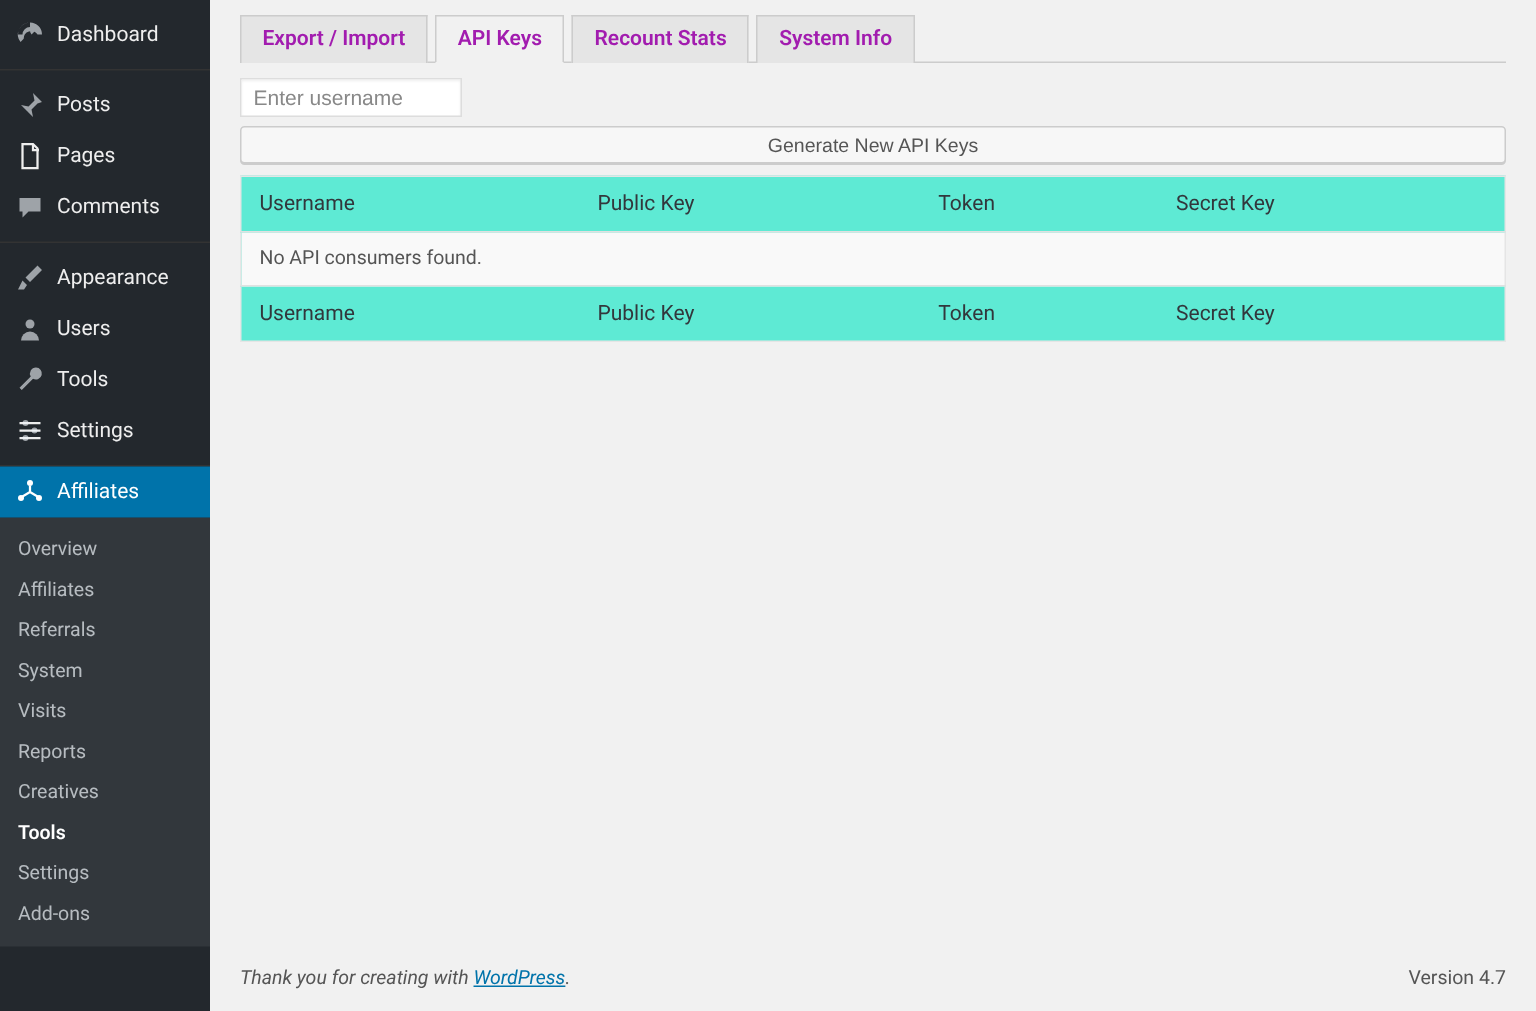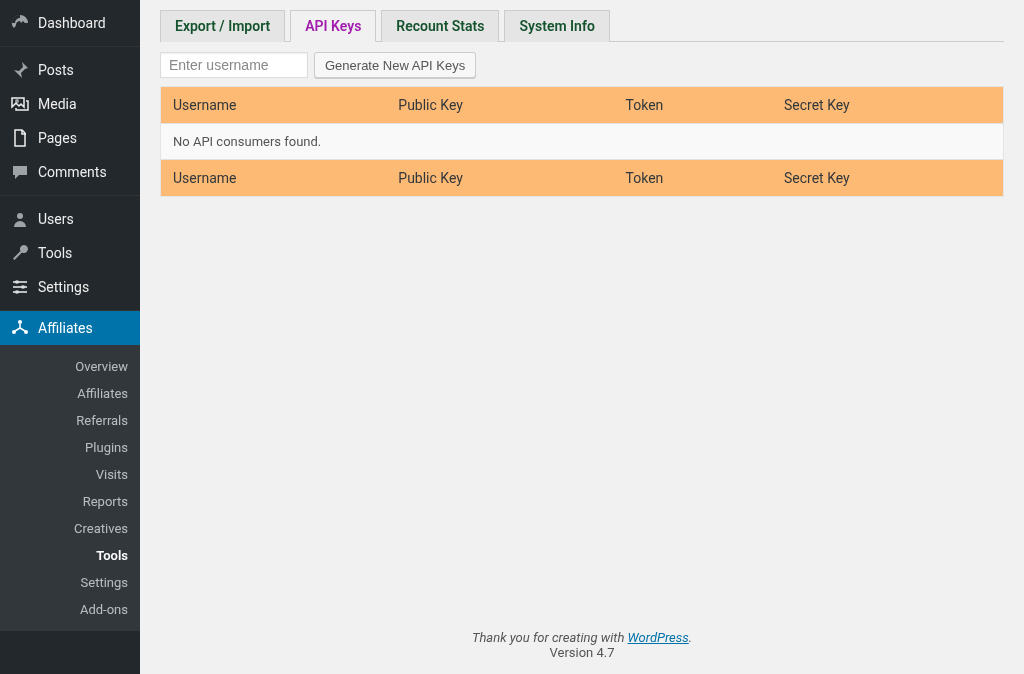--- a/index.html
+++ b/index.html
@@ -11,43 +11,43 @@
     .menu-group { padding: 6px 0; }
     .menu-sep { border-top: 1px solid #333; margin: 0; }
     .menu-item { display: flex; align-items: center; gap: 8px; padding: 7px 10px; color: #eee; cursor: pointer; font-size: 14px; }
     .menu-item.current { background: #0073aa; color: #fff; position: relative; }
     .menu-item.current::after { content: ""; position: absolute; right: -8px; top: 50%; transform: translateY(-50%); border: 8px solid transparent; border-right-color: #f1f1f1; }
     .menu-item .icon { width: 20px; height: 20px; display: inline-flex; align-items: center; justify-content: center; fill: rgba(240,245,250,.6); }
     .menu-item.current .icon { fill: #fff; }
     .menu-label { flex: 1; }
 
     .submenu { background: #32373c; padding: 8px 0; }
-    .submenu-item { padding: 6px 12px; color: rgba(240,245,250,.7); cursor: pointer; font-size: 13px; text-align: right; }
+    .submenu-item { padding: 6px 12px; color: rgba(240,245,250,.7); cursor: pointer; font-size: 13px; }
     .submenu-item.active { color: #fff; font-weight: 600; }
 
     
     .main { flex: 1; display: flex; flex-direction: column; min-width: 0; }
     .content { flex: 1; padding: 10px 20px 0 20px; }
 
     .tabs { border-bottom: 1px solid #ccc; display: flex; gap: 0; margin-bottom: 10px; }
-    .tab { background: #e5e5e5; border: 1px solid #ccc; border-bottom: none; padding: 7px 14px; margin-right: 5px; margin-bottom: -1px; font-size: 14px; font-weight: 600; color: #14532d; cursor: pointer; }
+    .tab { background: #e5e5e5; border: 1px solid #ccc; border-bottom: none; padding: 7px 14px; margin-right: 5px; margin-bottom: -1px; font-size: 14px; font-weight: 600; color: #a21caf; cursor: pointer; }
     .tab.active { background: #f1f1f1; border-bottom: 1px solid #f1f1f1; color: #a21caf; }
 
-    .toolbar { display: flex; gap: 6px; margin: 10px 0 8px 0; }
+    .toolbar { display: flex; gap: 6px; margin: 10px 0 8px 0; flex-direction: column; }
     .text-input { border: 1px solid #ddd; box-shadow: inset 0 1px 2px rgba(0,0,0,.07); padding: 4px 8px; font-size: 14px; width: 148px; background: #fff; color: #333; }
     .text-input::placeholder { color: #888; }
     .button { background: #f7f7f7; border: 1px solid #ccc; color: #555; padding: 4px 10px; font-size: 13px; cursor: pointer; border-radius: 3px; box-shadow: 0 1px 0 #ccc; }
 
-    table.list { width: 100%; border-collapse: collapse; background: #fdba74; border: 1px solid #e5e5e5; }
+    table.list { width: 100%; border-collapse: collapse; background: #5eead4; border: 1px solid #e5e5e5; }
     table.list th, table.list td { text-align: left; padding: 10px 12px; font-size: 14px; font-weight: 400; color: #32373c; }
     table.list thead th { border-bottom: 1px solid #e1e1e1; }
     table.list tfoot th { border-top: 1px solid #e1e1e1; }
     table.list .empty-row td { background: #f9f9f9; color: #555; font-size: 13px; }
 
-    .footer { display: flex; justify-content: space-between; align-items: center; padding: 18px 20px 14px 20px; color: #555; font-size: 13px; font-style: italic; border-top: 0; flex-direction: column; }
+    .footer { display: flex; justify-content: space-between; align-items: center; padding: 18px 20px 14px 20px; color: #555; font-size: 13px; font-style: italic; border-top: 0; }
     .footer a { color: #0073aa; text-decoration: underline; }
     .footer .version { font-style: normal; }
   </style>
 </head>
 <body>
 
 <nav class="sidebar">
 
   <div class="menu-group">
     <div class="menu-item">
@@ -66,48 +66,46 @@
       <span class="icon">
           <svg viewBox="0 0 20 20">
             <path d="M12 2l6 6-3 1-4 4 1 5-4-4-5 5 5-5-4-4 5 1 4-4z"></path>
           </svg>
         </span>
       <span class="menu-label">Posts</span>
     </div>
     <div class="menu-item">
       <span class="icon">
           <svg viewBox="0 0 20 20">
-            <circle cx="7" cy="7" r="2"></circle>
-            <path d="M2 4h12v9l-3-3-2 2-3-3-4 4z" fill="none" stroke="currentColor" stroke-width="1.5"></path>
-            <path d="M16 7h2v9H6v-2" fill="none" stroke="currentColor" stroke-width="1.5"></path>
-          </svg>
-        </span>
-      <span class="menu-label">Media</span>
-    </div>
-    <div class="menu-item">
-      <span class="icon">
-          <svg viewBox="0 0 20 20">
             <path d="M5 2h7l3 3v13H5z" fill="none" stroke="currentColor" stroke-width="1.5"></path>
             <path d="M12 2v4h4" fill="none" stroke="currentColor" stroke-width="1.5"></path>
           </svg>
         </span>
       <span class="menu-label">Pages</span>
     </div>
     <div class="menu-item">
       <span class="icon">
           <svg viewBox="0 0 20 20">
             <path d="M3 4h14v9H9l-4 4v-4H3z"></path>
           </svg>
         </span>
       <span class="menu-label">Comments</span>
     </div>
   </div>
   <div class="menu-sep"></div>
 
   <div class="menu-group">
+    <div class="menu-item">
+      <span class="icon">
+          <svg viewBox="0 0 20 20">
+            <path d="M15 2l3 3-8 8-3-3zM5 12l3 3-2 3-4 0z"></path>
+          </svg>
+        </span>
+      <span class="menu-label">Appearance</span>
+    </div>
     <div class="menu-item">
       <span class="icon">
           <svg viewBox="0 0 20 20">
             <circle cx="10" cy="7" r="3"></circle>
             <path d="M4 18a6 6 0 0112 0z"></path>
           </svg>
         </span>
       <span class="menu-label">Users</span>
     </div>
     <div class="menu-item">
@@ -141,21 +139,21 @@
             <circle cx="16" cy="14" r="2"></circle>
             <path d="M10 6v4M10 10l-5 3M10 10l5 3" stroke="currentColor" stroke-width="1.5" fill="none"></path>
           </svg>
         </span>
       <span class="menu-label">Affiliates</span>
     </div>
     <div class="submenu">
       <div class="submenu-item">Overview</div>
       <div class="submenu-item">Affiliates</div>
       <div class="submenu-item">Referrals</div>
-      <div class="submenu-item">Plugins</div>
+      <div class="submenu-item">System</div>
       <div class="submenu-item">Visits</div>
       <div class="submenu-item">Reports</div>
       <div class="submenu-item">Creatives</div>
       <div class="submenu-item active">Tools</div>
       <div class="submenu-item">Settings</div>
       <div class="submenu-item">Add-ons</div>
     </div>
   </div>
 
 </nav>

